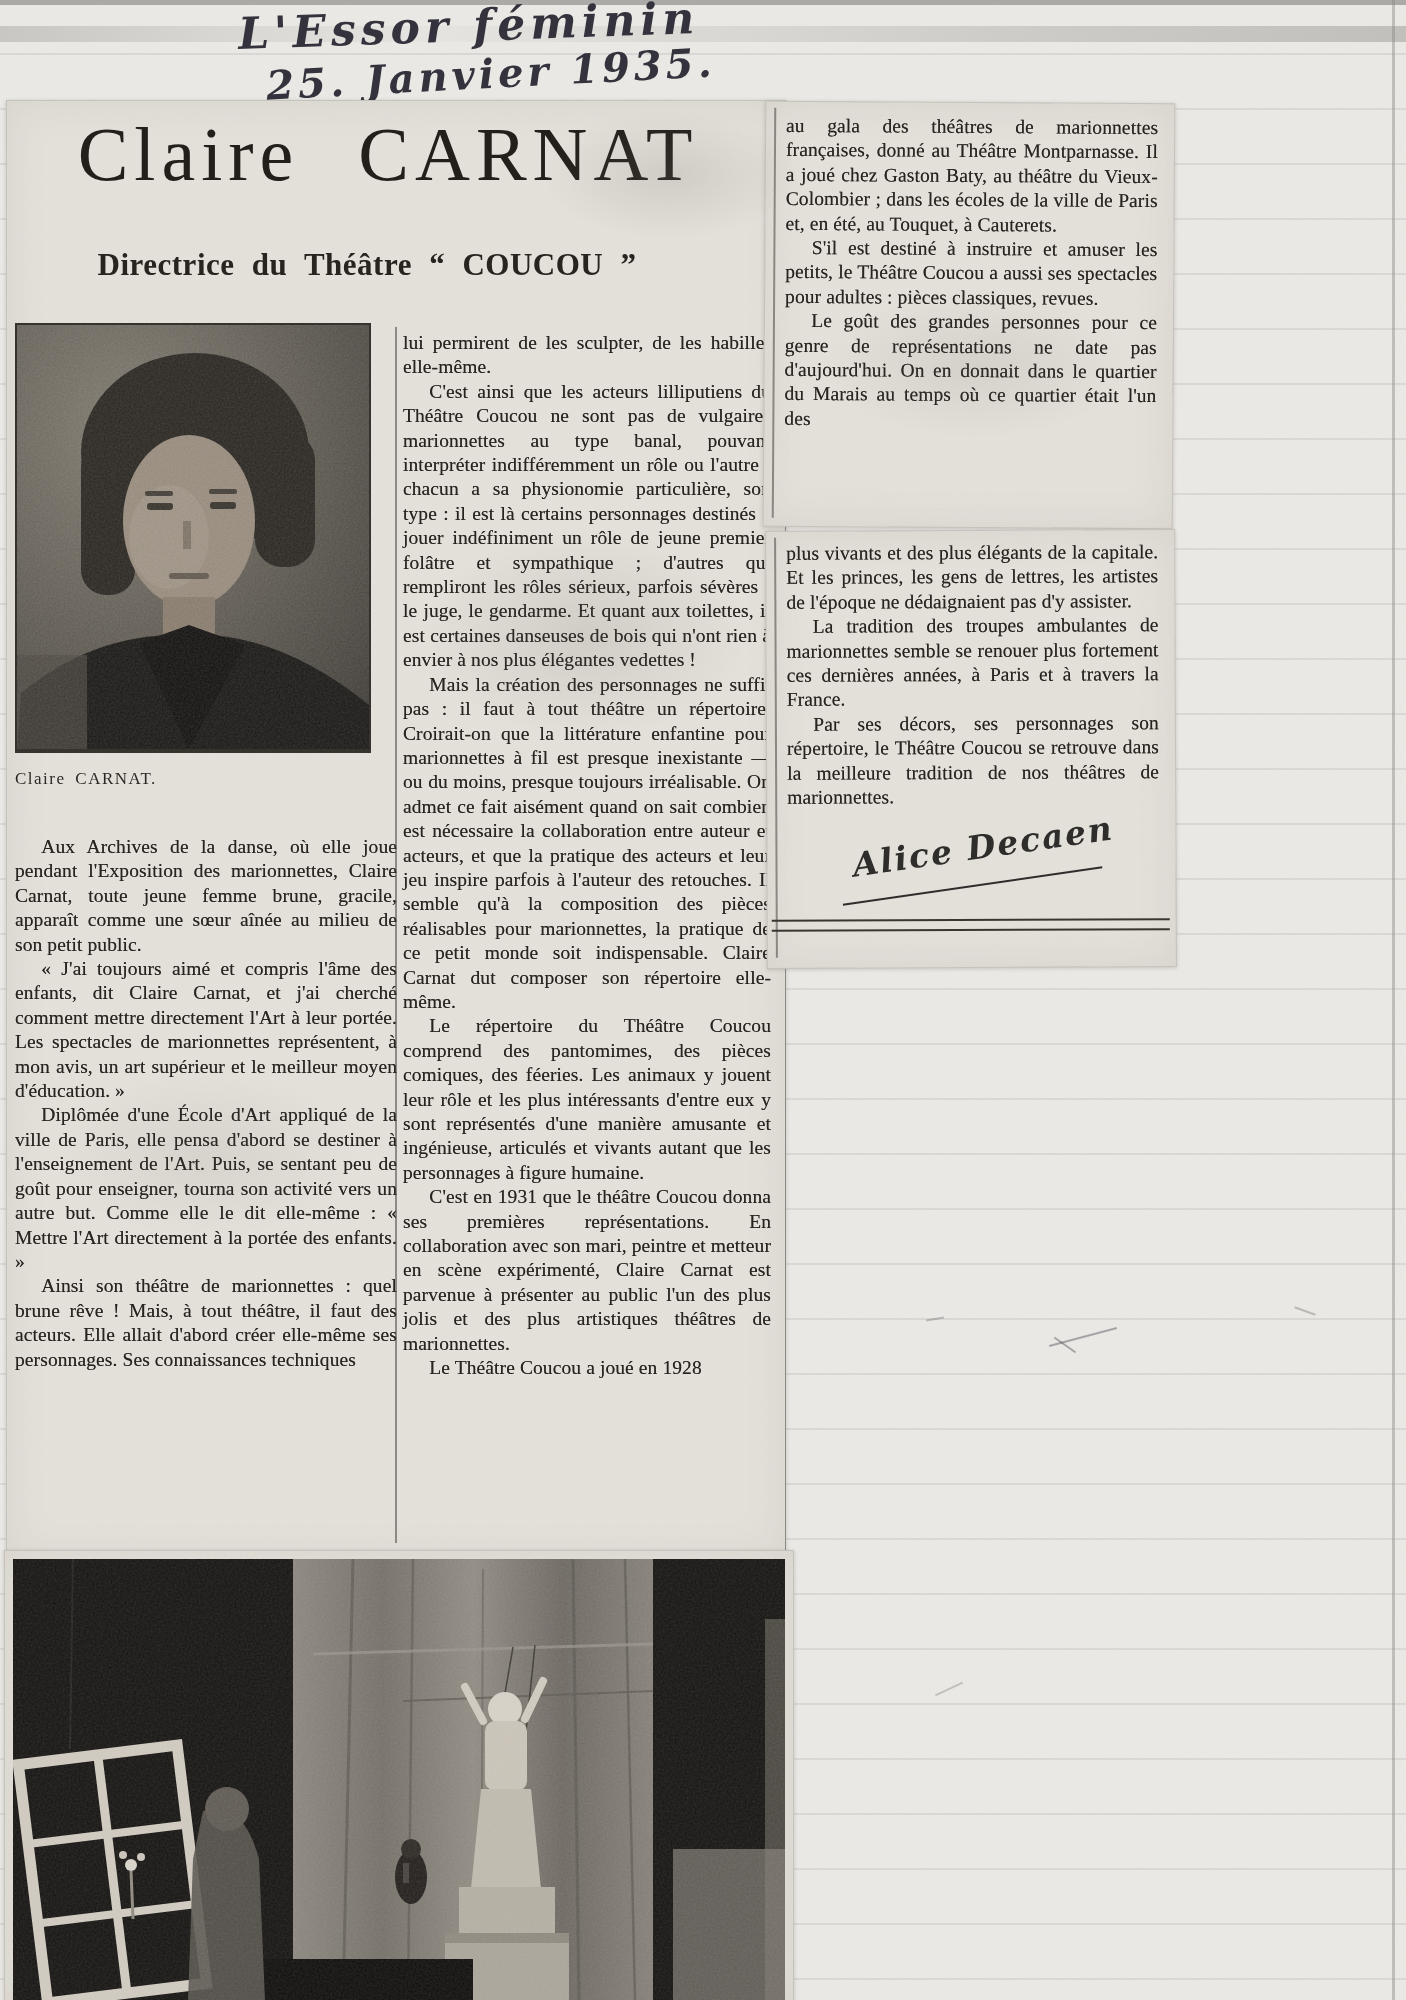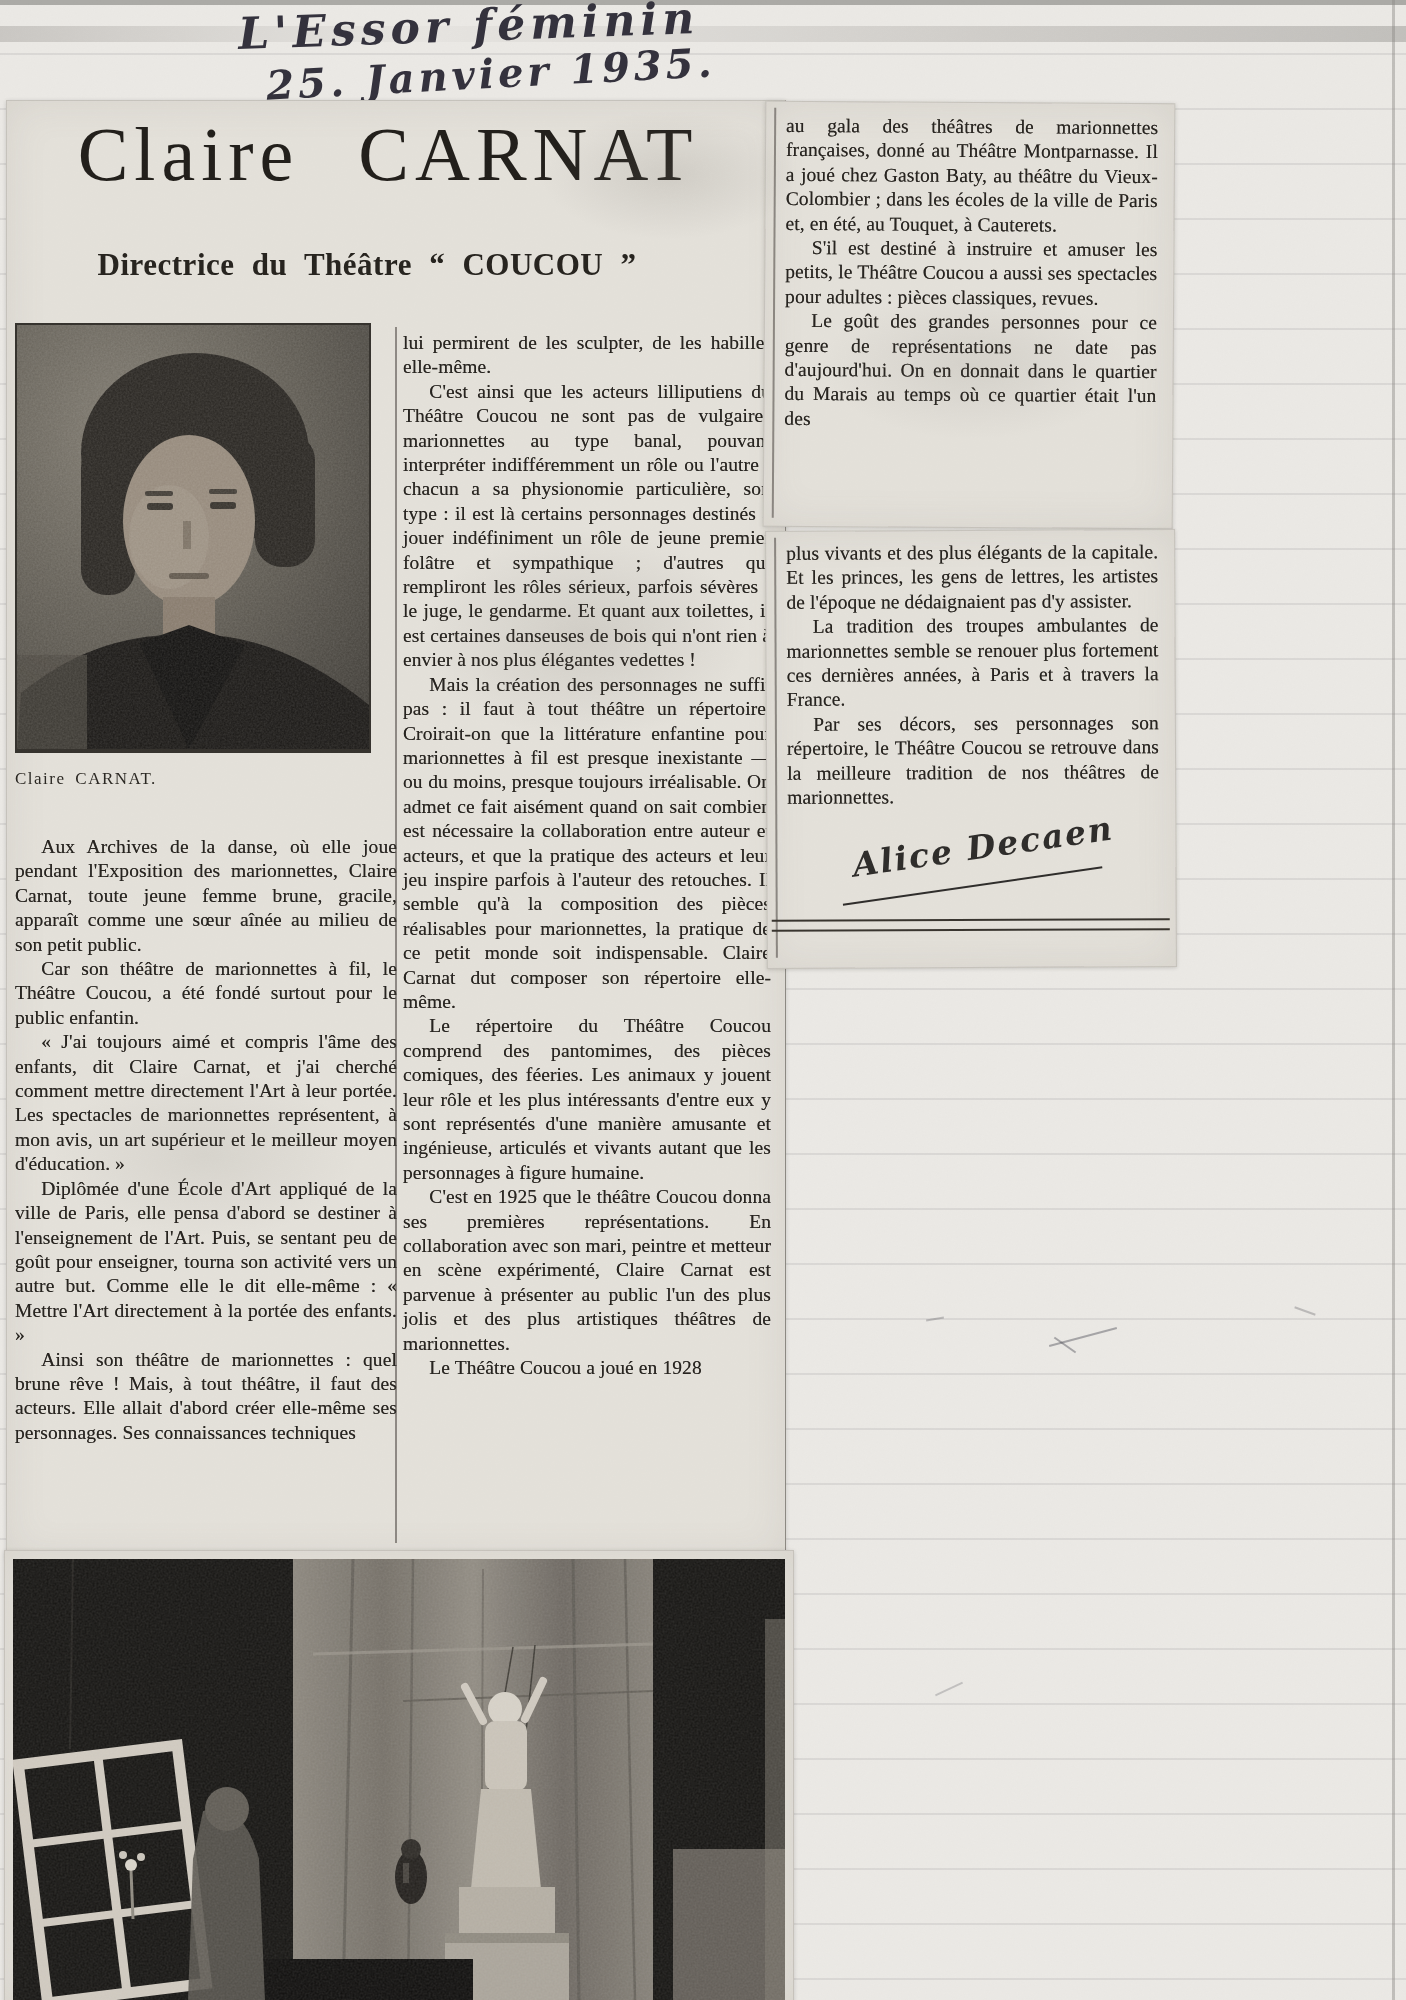--- a/index.html
+++ b/index.html
@@ -137,32 +137,31 @@
         <path d="M0,424 L4,368 Q80,306 172,310 Q260,306 352,380 L352,424 Z" fill="#171513"></path>
         <path d="M122,318 L172,300 L228,320 L172,424 Z" fill="#0f0e0d"></path>
         <rect x="0" y="330" width="70" height="94" fill="#4a463f" opacity="0.7"></rect>
         <rect width="352" height="424" filter="url(#grainP)"></rect>
       </svg>
     </div>
     <div class="caption">Claire CARNAT.</div>
 
     <div class="col col-left">
       <p class="para">Aux Archives de la danse, où elle joue pendant l'Exposition des marionnettes, Claire Carnat, toute jeune femme brune, gracile, apparaît comme une sœur aînée au milieu de son petit public.</p>
-      <p class="para">Car son théâtre de marionnettes à fil, le Théâtre Coucou, a été fondé surtout pour le public enfantin.</p>
       <p class="para">« J'ai toujours aimé et compris l'âme des enfants, dit Claire Carnat, et j'ai cherché comment mettre directement l'Art à leur portée. Les spectacles de marionnettes représentent, à mon avis, un art supérieur et le meilleur moyen d'éducation. »</p>
       <p class="para">Diplômée d'une École d'Art appliqué de la ville de Paris, elle pensa d'abord se destiner à l'enseignement de l'Art. Puis, se sentant peu de goût pour enseigner, tourna son activité vers un autre but. Comme elle le dit elle-même : « Mettre l'Art directement à la portée des enfants. »</p>
       <p class="para">Ainsi son théâtre de marionnettes : quel brune rêve ! Mais, à tout théâtre, il faut des acteurs. Elle allait d'abord créer elle-même ses personnages. Ses connaissances techniques</p>
     </div>
 
     <div class="col col-middle">
       <p class="para cont">lui permirent de les sculpter, de les habiller elle-même.</p>
       <p class="para">C'est ainsi que les acteurs lilliputiens du Théâtre Coucou ne sont pas de vulgaires marionnettes au type banal, pouvant interpréter indifféremment un rôle ou l'autre : chacun a sa physionomie particulière, son type : il est là certains personnages destinés à jouer indéfiniment un rôle de jeune premier folâtre et sympathique ; d'autres qui rempliront les rôles sérieux, parfois sévères : le juge, le gendarme. Et quant aux toilettes, il est certaines danseuses de bois qui n'ont rien à envier à nos plus élégantes vedettes !</p>
       <p class="para">Mais la création des personnages ne suffit pas : il faut à tout théâtre un répertoire. Croirait-on que la littérature enfantine pour marionnettes à fil est presque inexistante — ou du moins, presque toujours irréalisable. On admet ce fait aisément quand on sait combien est nécessaire la collaboration entre auteur et acteurs, et que la pratique des acteurs et leur jeu inspire parfois à l'auteur des retouches. Il semble qu'à la composition des pièces réalisables pour marionnettes, la pratique de ce petit monde soit indispensable. Claire Carnat dut composer son répertoire elle-même.</p>
       <p class="para">Le répertoire du Théâtre Coucou comprend des pantomimes, des pièces comiques, des féeries. Les animaux y jouent leur rôle et les plus intéressants d'entre eux y sont représentés d'une manière amusante et ingénieuse, articulés et vivants autant que les personnages à figure humaine.</p>
-      <p class="para">C'est en 1925 que le théâtre Coucou donna ses premières représentations. En collaboration avec son mari, peintre et metteur en scène expérimenté, Claire Carnat est parvenue à présenter au public l'un des plus jolis et des plus artistiques théâtres de marionnettes.</p>
+      <p class="para">C'est en 1931 que le théâtre Coucou donna ses premières représentations. En collaboration avec son mari, peintre et metteur en scène expérimenté, Claire Carnat est parvenue à présenter au public l'un des plus jolis et des plus artistiques théâtres de marionnettes.</p>
       <p class="para">Le Théâtre Coucou a joué en 1928</p>
     </div>
 
     <div class="vrule vrule-lm"></div>
   </div>
 
   <div class="clip clip-right-top">
     <div class="vrule vrule-rt"></div>
     <div class="col col-right">
       <p class="para cont">au gala des théâtres de marionnettes françaises, donné au Théâtre Montparnasse. Il a joué chez Gaston Baty, au théâtre du Vieux-Colombier ; dans les écoles de la ville de Paris et, en été, au Touquet, à Cauterets.</p>

